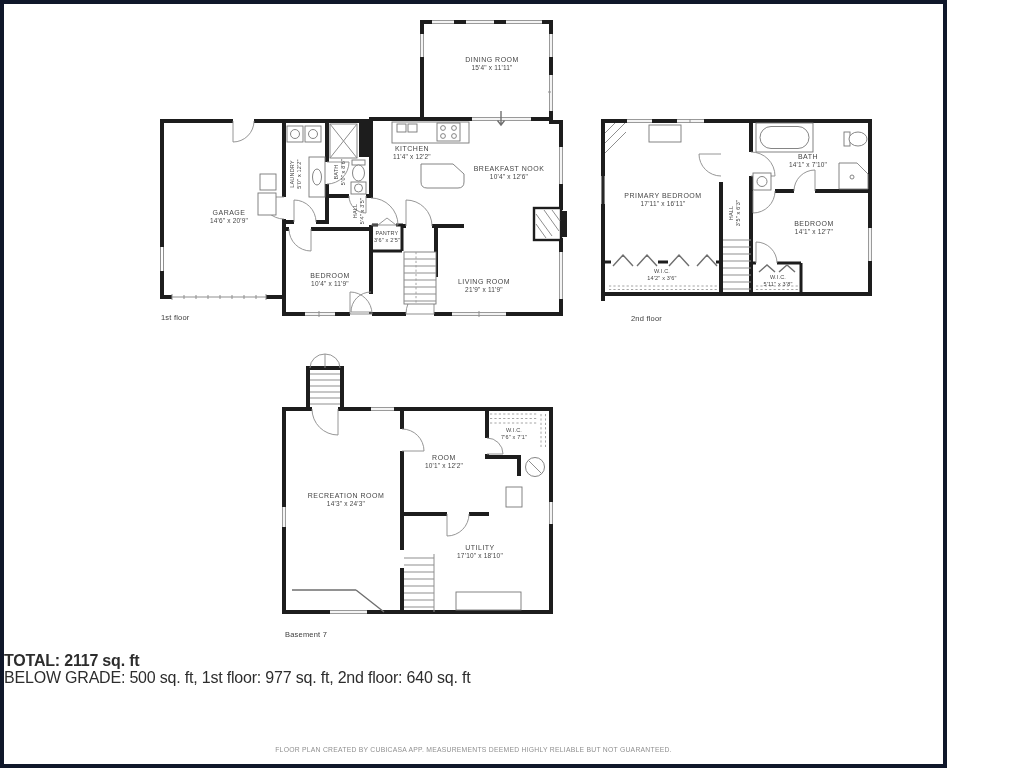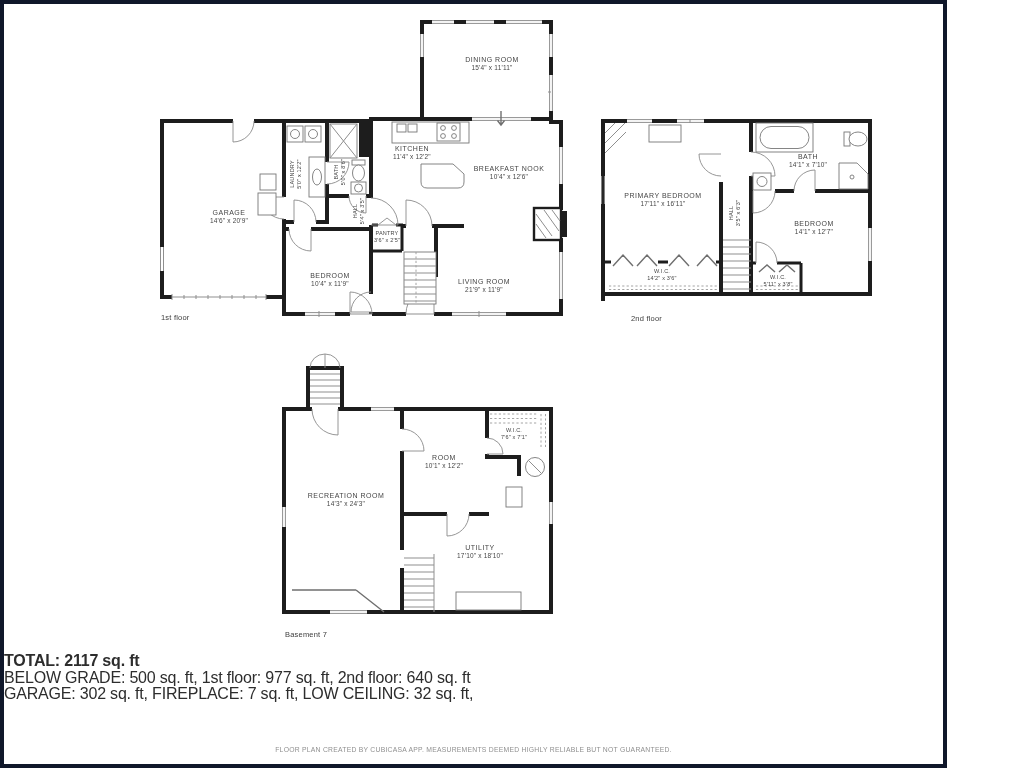--- a/index.html
+++ b/index.html
@@ -304,17 +304,16 @@
     <div class="rl" style="left:208px;top:198px">
       <div class="nm">UTILITY</div>
         <div class="dm">17'10" x 18'10"</div>
     </div>
   </div>
   <div class="floor-tag" style="left:281px;top:626px">Basement 7</div>
 
   <div class="summary">
     <div class="total">TOTAL: 2117 sq. ft</div>
     <div class="line">BELOW GRADE: 500 sq. ft, 1st floor: 977 sq. ft, 2nd floor: 640 sq. ft</div>
-    <div class="line">GARAGE: 302 sq. ft, FIREPLACE: 7 sq. ft, LOW CEILING: 32 sq. ft,</div>
   </div>
   <div class="footnote">FLOOR PLAN CREATED BY CUBICASA APP. MEASUREMENTS DEEMED HIGHLY RELIABLE BUT NOT GUARANTEED.</div>
 
 </div>
 
 </body></html>

